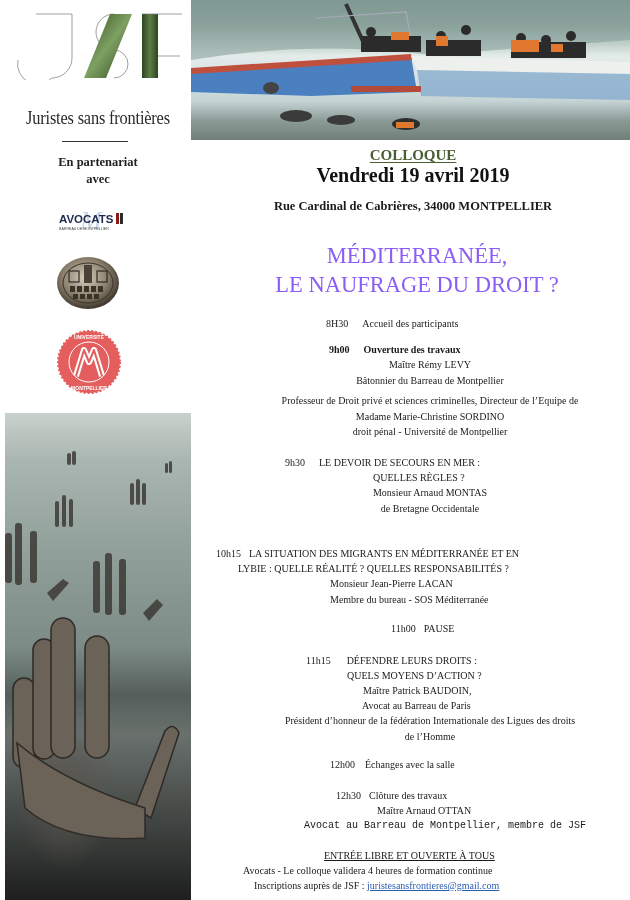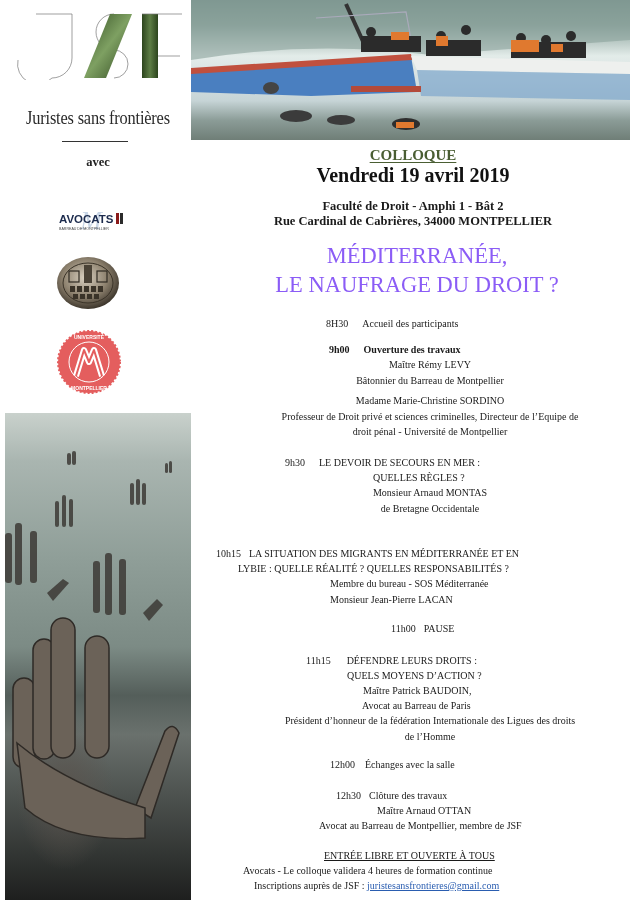--- a/index.html
+++ b/index.html
@@ -86,20 +86,21 @@
   <path d="M96 4 H118 L92 68 H70 Z" fill="url(#g1)"></path>
 
   <rect x="128" y="4" width="16" height="64" fill="url(#g2)"></rect>
   <line x1="128" y1="4" x2="168" y2="4" stroke="#777" stroke-width="0.7"></line>
   <line x1="144" y1="46" x2="166" y2="46" stroke="#777" stroke-width="0.7"></line>
 </svg>
 
 <div class="abs org-name">Juristes sans frontières</div>
 <div class="abs org-rule"></div>
 <div class="abs partner">
+  <div>En partenariat</div>
   <div>avec</div>
 </div>
 
 <div id="logo-avocats" class="abs partner-logo">
   <svg width="70" height="32" viewBox="0 0 70 32">
     <text x="36" y="24" text-anchor="middle" font-size="26" font-style="italic" fill="#c9d6e6" font-family="Liberation Serif, serif">M</text>
     <text x="4" y="18" font-size="11.5" font-weight="bold" fill="#1c2b4d" font-family="Liberation Sans, sans-serif">AVOCATS</text>
     <rect x="61" y="8" width="3" height="11" fill="#8a1a1a"></rect>
       <rect x="65" y="8" width="3" height="11" fill="#2b2b2b"></rect>
     <text x="4" y="25" font-size="3.6" fill="#444" font-family="Liberation Sans, sans-serif">BARREAU DE MONTPELLIER</text>
@@ -216,61 +217,60 @@
     <ellipse cx="150" cy="120" rx="14" ry="5" fill="#3b3b3b"></ellipse>
     <ellipse cx="215" cy="124" rx="14" ry="6" fill="#2e2e2e"></ellipse>
     <rect x="205" y="122" width="18" height="6" fill="#e0792f"></rect>
     <ellipse cx="80" cy="88" rx="8" ry="6" fill="#444"></ellipse>
   </svg>
 </div>
 
 <div class="abs colloque center">COLLOQUE</div>
 <div class="abs date center">Vendredi 19 avril 2019</div>
 <div class="abs venue center">
-  <div>Faculté de Droit - Amphi 1 - Bât 2</div>
   <div>Rue Cardinal de Cabrières, 34000 MONTPELLIER</div>
 </div>
 <div class="abs main-title center">
   <div>MÉDITERRANÉE,</div>
   <div>LE NAUFRAGE DU DROIT ?</div>
 </div>
 
 <div class="abs agenda b" style="left:326px; top:316px;">
   <span class="time">8H30</span><span>Accueil des participants</span>
 </div>
 
 <div class="abs agenda" style="left:329px; top:342px;">
   <span class="time b">9h00</span><span class="b">Ouverture des travaux</span>
 </div>
 <div class="abs agenda blk center" style="top:357px; left:230px; width:400px;">
   <div>Maître Rémy LEVY</div>
   <div>Bâtonnier du Barreau de Montpellier</div>
 </div>
 <div class="abs agenda blk center" style="top:393px; left:230px; width:400px;">
+  <div>Professeur de Droit privé et sciences criminelles, Directeur de l’Equipe de</div>
   <div>Madame Marie-Christine SORDINO</div>
-  <div>Professeur de Droit privé et sciences criminelles, Directeur de l’Equipe de</div>
   <div>droit pénal - Université de Montpellier</div>
 </div>
 
 <div class="abs agenda b" style="left:285px; top:455px;">
   <span class="time">9h30</span><span>LE DEVOIR DE SECOURS EN MER :</span>
 </div>
 <div class="abs agenda b" style="left:373px; top:470px;">QUELLES RÈGLES ?</div>
 <div class="abs agenda blk center" style="top:485px; left:230px; width:400px;">
   <div>Monsieur Arnaud MONTAS</div>
   <div>de Bretagne Occidentale</div>
 </div>
 
 <div class="abs agenda b" style="left:216px; top:546px;">
   <span class="time" style="margin-right:8px;">10h15</span><span>LA SITUATION DES MIGRANTS EN MÉDITERRANÉE ET EN</span>
 </div>
 <div class="abs agenda b" style="left:238px; top:561px;">LYBIE : QUELLE RÉALITÉ ? QUELLES RESPONSABILITÉS ?</div>
 <div class="abs agenda" style="left:330px; top:576px;">
+  <div>Monsieur  Jean-Pierre LACAN</div>
   <div>Membre du bureau  - SOS Méditerranée</div>
-  <div>Monsieur  Jean-Pierre LACAN</div>
 </div>
 
 <div class="abs agenda b" style="left:391px; top:621px;">
   <span class="time" style="margin-right:8px;">11h00</span><span>PAUSE</span>
 </div>
 
 <div class="abs agenda b" style="left:306px; top:653px;">
   <span class="time" style="margin-right:16px;">11h15</span><span>DÉFENDRE LEURS DROITS :</span>
 </div>
 <div class="abs agenda b" style="left:347px; top:668px;">QUELS MOYENS D’ACTION ?</div>
@@ -282,19 +282,19 @@
 </div>
 
 <div class="abs agenda b" style="left:330px; top:757px;">
   <span class="time" style="margin-right:10px;">12h00</span><span>Échanges avec la salle</span>
 </div>
 
 <div class="abs agenda b" style="left:336px; top:788px;">
   <span class="time" style="margin-right:8px;">12h30</span><span>Clôture des travaux</span>
 </div>
 <div class="abs agenda" style="left:377px; top:803px;">Maître Arnaud OTTAN</div>
-<div class="abs agenda" style="left:319px; top:818px;">Avocat au Barreau de Montpellier, membre de JSF</div>
+<div class="abs agenda" style="left:304px; top:818px;font-family:Liberation Mono, monospace;">Avocat au Barreau de Montpellier, membre de JSF</div>
 
 <div class="abs agenda" style="left:324px; top:848px; text-decoration:underline;">ENTRÉE LIBRE ET OUVERTE À TOUS</div>
 <div class="abs agenda b" style="left:243px; top:863px;">Avocats - Le colloque validera 4 heures de formation continue</div>
 <div class="abs agenda" style="left:254px; top:878px;">
   <span>Inscriptions  auprès de JSF : </span><a href="#" style="color:#2a5db0; text-decoration:underline;">juristesansfrontieres@gmail.com</a>
 </div>
 
 </body></html>

